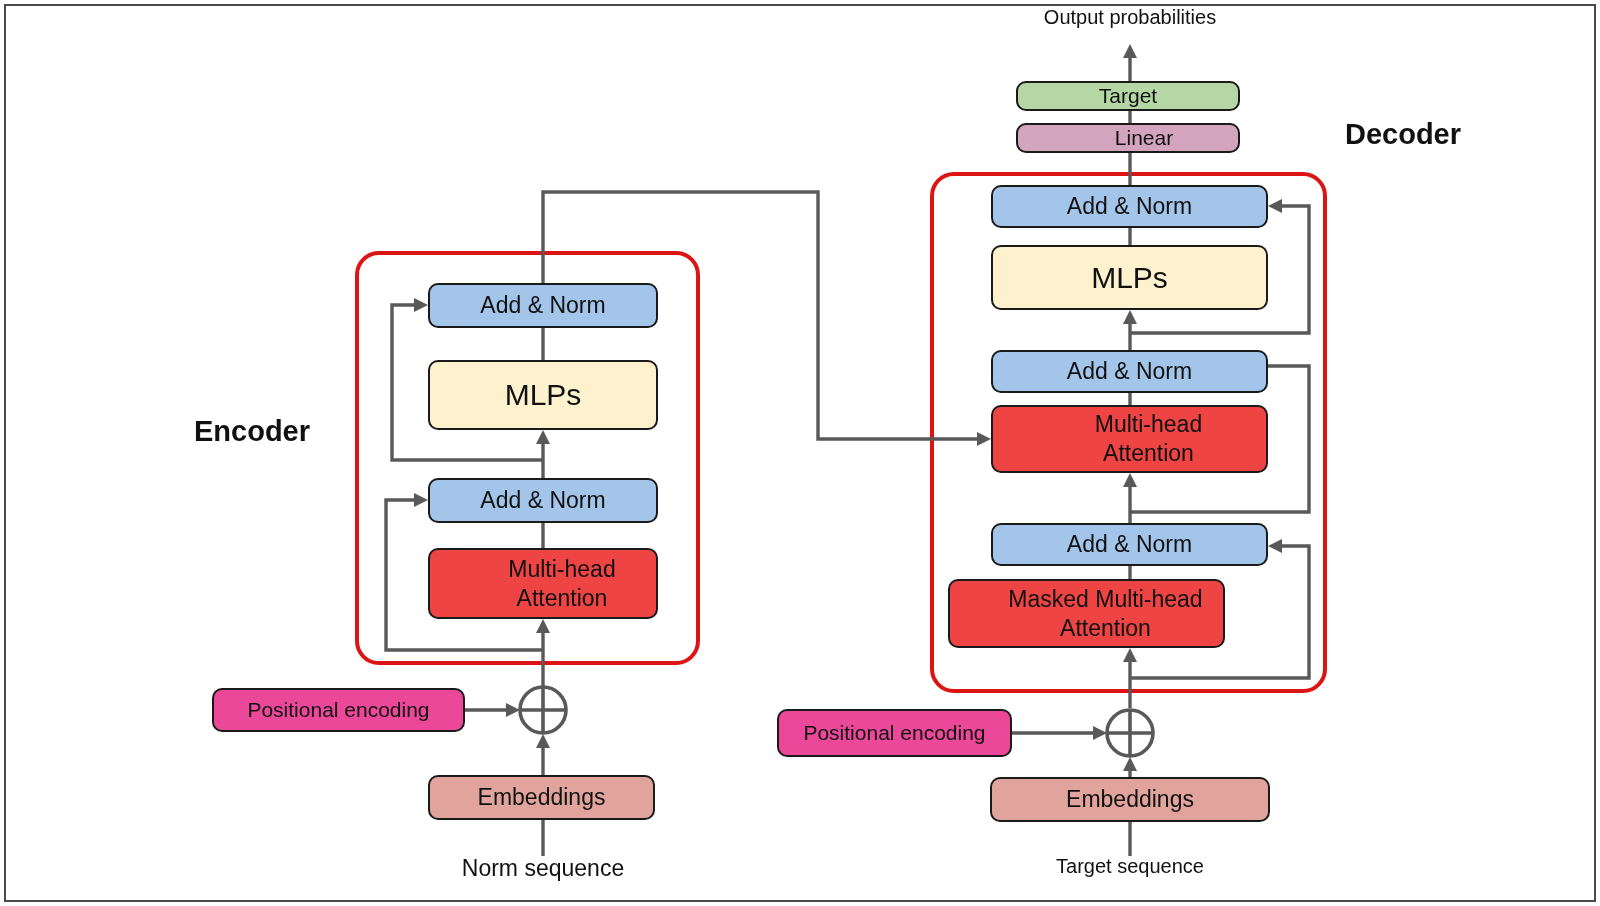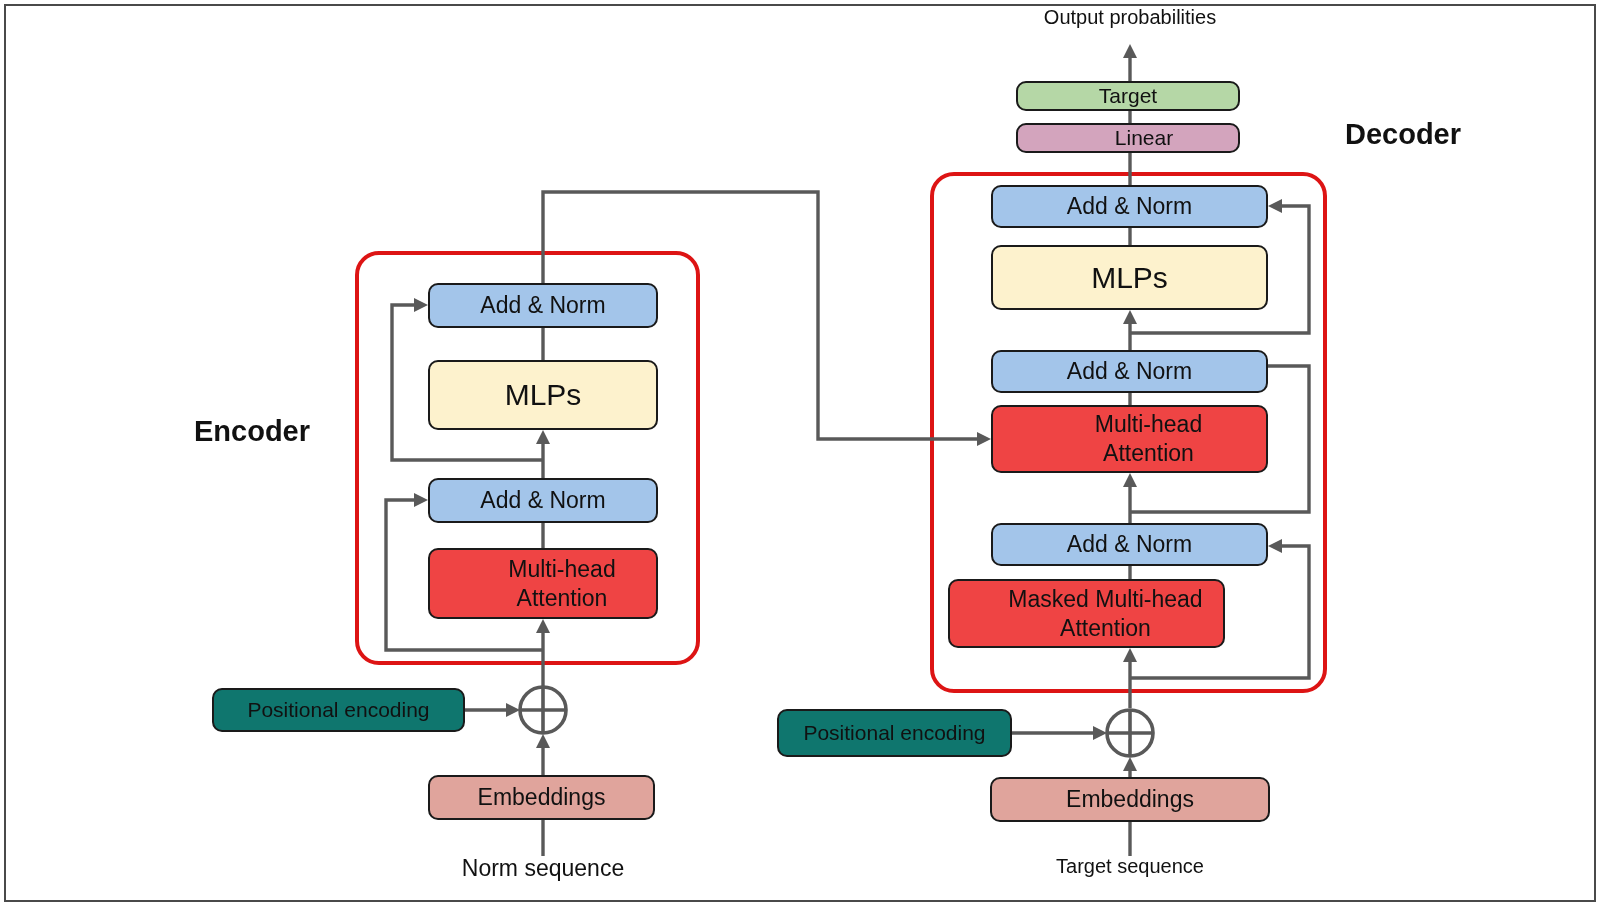--- a/index.html
+++ b/index.html
@@ -15,21 +15,21 @@
     display:flex; align-items:center; justify-content:center;
     border:2px solid #1a1a1a; border-radius:10px;
     font-size:23px; line-height:1.25; text-align:center; color:#111;
   }
   .block span { display:block; }
   .c-blue  { background:#a3c5ea; }
   .c-yellow{ background:#fdf2cd; }
   .c-peach { background:#ef4444;padding-left:38px; }
   .c-green { background:#b5d7a6; }
   .c-mauve { background:#d3a4bd;padding-left:32px; }
-  .c-teal  { background:#0f766e; }
+  .c-teal  { background:#ec4899; }
   .c-rose  { background:#e0a49c; }
   .attn span   { max-width:150px; }
   .mattn span  { max-width:240px; }
   .mlps { font-size:30px; }
   .small { font-size:21px; }
   .lbl { position:absolute; text-align:center; color:#111; }
   .lbl-bold { font-weight:bold; font-size:29px; }
   svg.wires { position:absolute; left:0; top:0; z-index:5; }
   .region { z-index:2; }
   .block, .lbl { z-index:8; }

